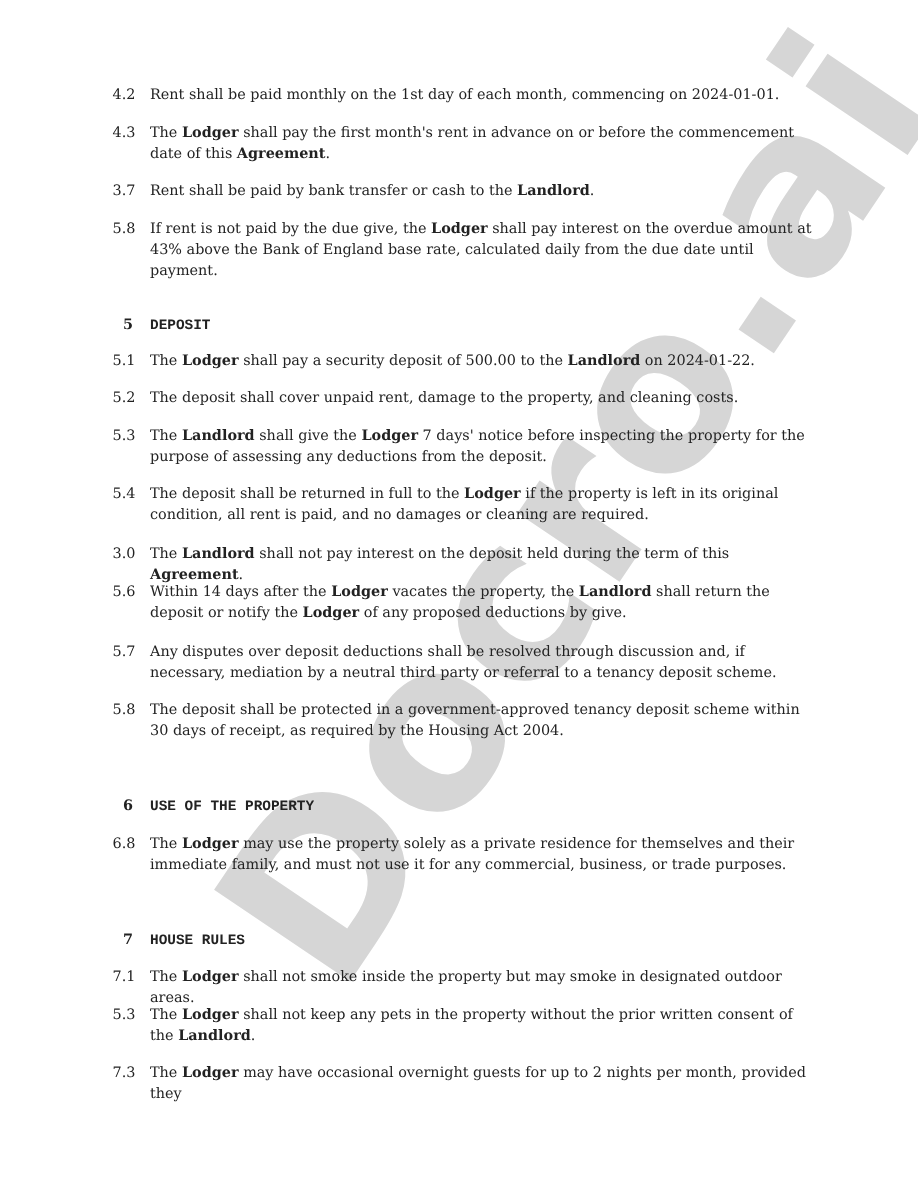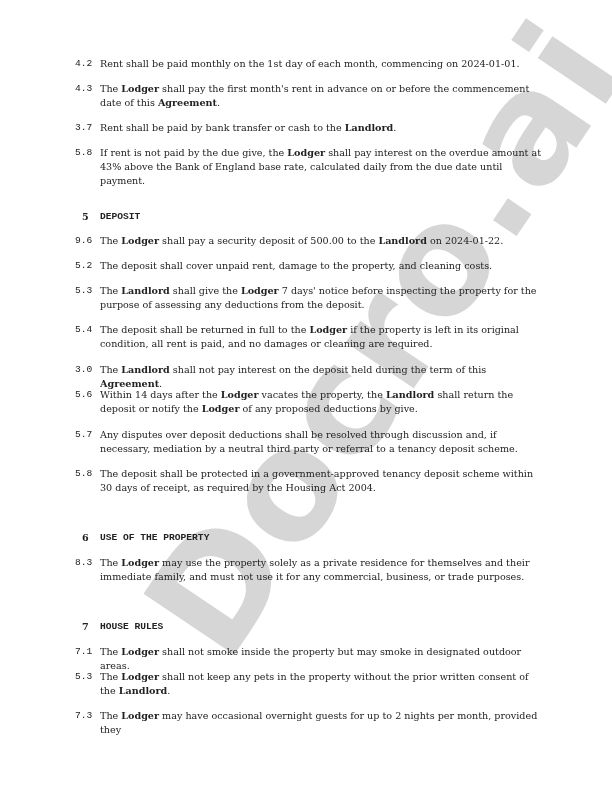--- a/index.html
+++ b/index.html
@@ -53,21 +53,20 @@
       left: 0;
       width: 612px;
       font-size: 9.6px;
       line-height: 14px;
     }
     .clause .num {
       position: absolute;
       left: 75px;
       top: 0;
       width: 24px;
-      font-family: Liberation Mono, monospace;
     }
     .clause .text {
       position: absolute;
       left: 100px;
       top: 0;
       width: 445px;
     }
     .heading {
       position: absolute;
       left: 0;
@@ -118,21 +117,21 @@
       <span class="num">5.8</span>
       <span class="text"><span>If rent is not paid by the due give, the </span><b>Lodger</b><span> shall pay interest on the overdue amount at 43% above the Bank of England base rate, calculated daily from the due date until payment.</span></span>
     </div>
 
     <div class="heading" style="top:210px;">
       <span class="num">5</span>
       <span class="text">DEPOSIT</span>
     </div>
 
     <div class="clause" style="top:234px;">
-      <span class="num">9.6</span>
+      <span class="num">5.1</span>
       <span class="text"><span>The </span><b>Lodger</b><span> shall pay a security deposit of 500.00 to the </span><b>Landlord</b><span> on 2024-01-22.</span></span>
     </div>
 
     <div class="clause" style="top:259px;">
       <span class="num">5.2</span>
       <span class="text"><span>The deposit shall cover unpaid rent, damage to the property, and cleaning costs.</span></span>
     </div>
 
     <div class="clause" style="top:284px;">
       <span class="num">5.3</span>
@@ -163,21 +162,21 @@
       <span class="num">5.8</span>
       <span class="text"><span>The deposit shall be protected in a government-approved tenancy deposit scheme within 30 days of receipt, as required by the Housing Act 2004.</span></span>
     </div>
 
     <div class="heading" style="top:531px;">
       <span class="num">6</span>
       <span class="text">USE OF THE PROPERTY</span>
     </div>
 
     <div class="clause" style="top:556px;">
-      <span class="num">8.3</span>
+      <span class="num">6.8</span>
       <span class="text"><span>The </span><b>Lodger</b><span> may use the property solely as a private residence for themselves and their immediate family, and must not use it for any commercial, business, or trade purposes.</span></span>
     </div>
 
     <div class="heading" style="top:620px;">
       <span class="num">7</span>
       <span class="text">HOUSE RULES</span>
     </div>
 
     <div class="clause" style="top:645px;">
       <span class="num">7.1</span>

